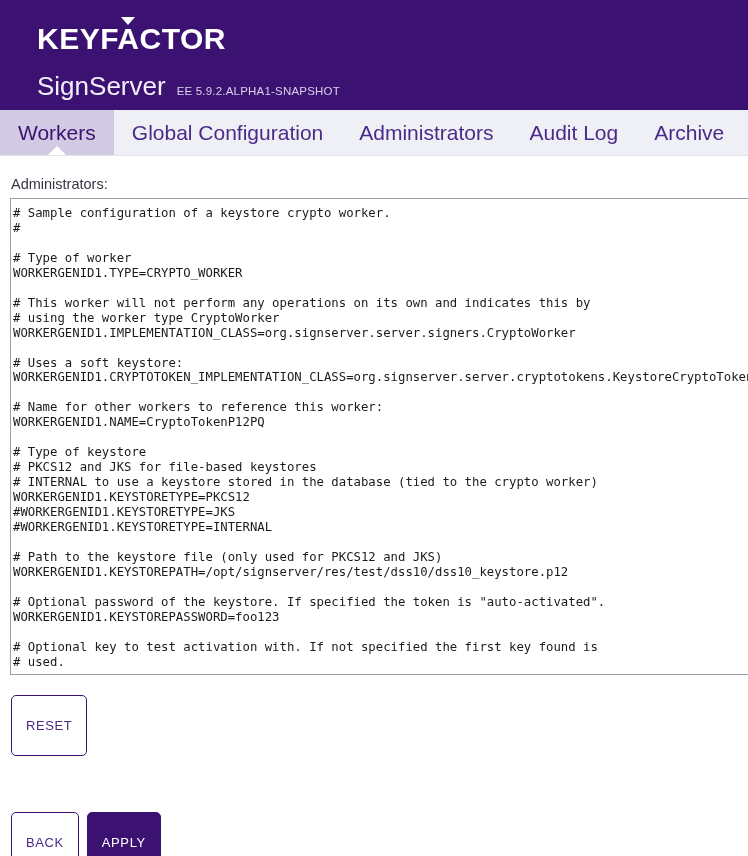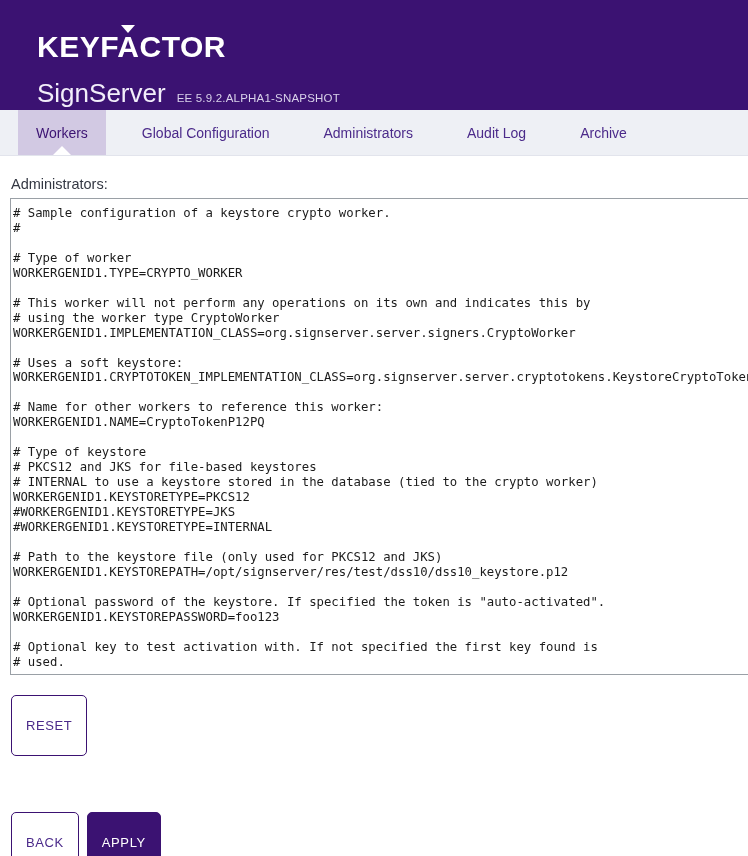--- a/index.html
+++ b/index.html
@@ -16,21 +16,21 @@
   
   .header {
     background: #3b1272;
     height: 110px;
     position: relative;
     padding: 0;
   }
   .logo-wrap {
     position: absolute;
     left: 37px;
-    top: 32px;
+    top: 24px;
     display: flex;
     align-items: flex-start;
     justify-content: flex-end;
   }
   .logo-text {
     color: #ffffff;
     font-size: 30px;
     font-weight: bold;
     letter-spacing: 0.5px;
     line-height: 1;
@@ -43,21 +43,21 @@
     top: -7px;
     width: 0;
     height: 0;
     border-left: 7px solid transparent;
     border-right: 7px solid transparent;
     border-top: 8px solid #ffffff;
   }
   .app-line {
     position: absolute;
     left: 37px;
-    top: 80px;
+    top: 73px;
     display: flex;
     align-items: baseline;
   }
   .app-name {
     color: #f2eefa;
     font-size: 26px;
     font-weight: 400;
     line-height: 1;
   }
   .app-version {
@@ -73,26 +73,25 @@
     height: 46px;
     display: flex;
     align-items: stretch;
     border-bottom: 1px solid #e2e4ec;
     position: relative;
   }
   .tab {
     display: flex;
     align-items: center;
     padding: 0 18px;
-    font-size: 14px;
+    font-size: 21px;
     color: #4b2a8a;
     cursor: pointer;
     position: relative;
     white-space: nowrap;
-    margin-left: 18px;
   }
   .tab.active {
     background: #d2c9e3;
     color: #3b1272;
   }
   .tab.active .notch {
     position: absolute;
     bottom: 0;
     left: 50%;
     transform: translateX(-50%);

